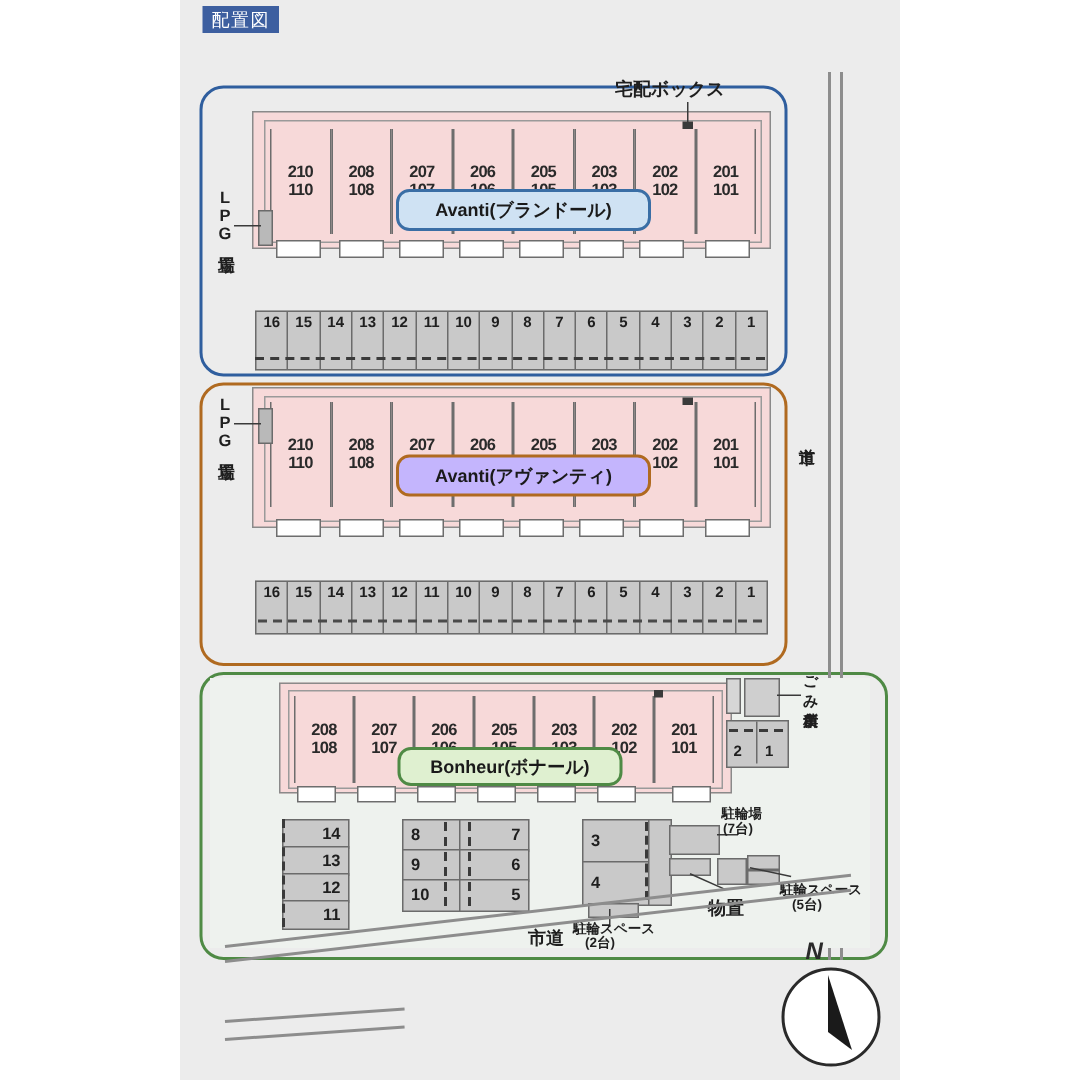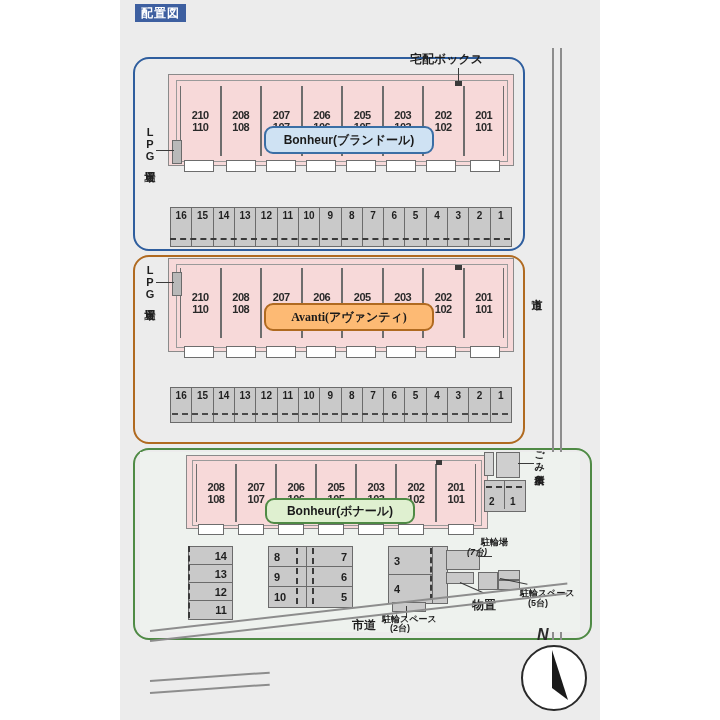--- a/index.html
+++ b/index.html
@@ -6,21 +6,21 @@
   body{font-family:"Liberation Sans","DejaVu Sans",sans-serif;}
   #root{position:relative;width:720px;height:720px;overflow:hidden;background:#ffffff;}
 
   
   .sheet{position:absolute;left:120px;top:0;width:480px;height:720px;background:#ececec;}
   .sheet-white-l{position:absolute;left:0;top:0;width:120px;height:720px;background:#fff;}
   .sheet-white-r{position:absolute;left:600px;top:0;width:120px;height:720px;background:#fff;}
 
   
   .hdr-badge{position:absolute;left:135px;top:4px;background:#3d5fa0;color:#fff;
-    font-size:12px;font-weight:bold;padding:2px 6px;letter-spacing:1px;line-height:14px;}
+    font-size:12px;font-weight:normal;padding:2px 6px;letter-spacing:1px;line-height:14px;}
   .hdr-note{position:absolute;left:132px;top:26px;font-size:15px;color:#1a1a1a;
     font-weight:bold;letter-spacing:0px;white-space:nowrap;}
 
   
   .bnd{position:absolute;border-style:solid;border-width:2px;border-radius:16px;background:transparent;}
   .bnd-prendre{left:133px;top:57px;width:388px;height:190px;border-color:#2f5e9e;}
   .bnd-avanti{left:133px;top:255px;width:388px;height:185px;border-color:#b06a20;}
   .bnd-bonheur{left:133px;top:448px;width:455px;height:188px;border-color:#4f8a45;}
 
   
@@ -31,21 +31,21 @@
   .unit{border-left:1px solid #6d6d6d;border-right:1px solid #6d6d6d;
     display:flex;flex-direction:column;align-items:center;justify-content:center;
     font-size:11px;font-weight:bold;color:#2a2a2a;line-height:12px;letter-spacing:-0.5px;}
   .unit span{display:block;}
 
   
   .plaque{position:absolute;border:2px solid;border-radius:9px;
     font-size:12px;font-weight:bold;color:#1a1a1a;display:flex;align-items:center;
     justify-content:center;white-space:nowrap;letter-spacing:0px;}
   .plaque-prendre{background:#cfe2f3;border-color:#3a6ea5;}
-  .plaque-avanti{background:#fdba74;border-color:#b06a20;font-family:Liberation Serif, serif;}
+  .plaque-avanti{background:#c4b5fd;border-color:#b06a20;}
   .plaque-bonheur{background:#dff0d0;border-color:#4f8a45;}
 
   
   .stoop{position:absolute;background:#ffffff;border:1px solid #6d6d6d;}
 
   
   .pstrip{position:absolute;background:#c9c9c9;border:1px solid #6b6b6b;display:flex;}
   .pslot{border-right:1px solid #6b6b6b;display:flex;align-items:flex-start;
     justify-content:center;font-size:10px;font-weight:bold;color:#1f1f1f;padding-top:2px;}
   .pslot:last-child{border-right:none;}
@@ -133,21 +133,21 @@
       <div class="unit" style="flex: 1 1 0px;">
         <span>202</span>
         <span>102</span>
       </div>
       <div class="unit" style="flex: 1 1 0px;">
         <span>201</span>
         <span>101</span>
       </div>
     </div>
 
-  <div class="plaque plaque-prendre" style="left:264px;top:126px;width:166px;height:24px;">Bonheur(ブランドール)</div>
+  <div class="plaque plaque-prendre" style="left:264px;top:126px;width:166px;height:24px;">Avanti(ブランドール)</div>
 
   <div class="stoop" style="left:184px;top:160px;width:28px;height:10px;"></div>
   <div class="stoop" style="left:226px;top:160px;width:28px;height:10px;"></div>
   <div class="stoop" style="left:266px;top:160px;width:28px;height:10px;"></div>
   <div class="stoop" style="left:306px;top:160px;width:28px;height:10px;"></div>
   <div class="stoop" style="left:346px;top:160px;width:28px;height:10px;"></div>
   <div class="stoop" style="left:386px;top:160px;width:28px;height:10px;"></div>
   <div class="stoop" style="left:426px;top:160px;width:28px;height:10px;"></div>
   <div class="stoop" style="left:470px;top:160px;width:28px;height:10px;"></div>
 
@@ -329,21 +329,21 @@
   <div class="pdash" style="left:312px;top:548px;width:0;height:56px;border-top:none;border-left:2px dashed #3a3a3a;"></div>
 
   <div class="gbox l" style="left:388px;top:546px;width:44px;height:28px;">3</div>
   <div class="gbox l" style="left:388px;top:574px;width:44px;height:28px;">4</div>
   <div class="plain" style="left:432px;top:546px;width:14px;height:56px;"></div>
   <div class="pdash" style="left:430px;top:548px;width:0;height:52px;border-top:none;border-left:2px dashed #3a3a3a;"></div>
 
   <div class="plain" style="left:446px;top:550px;width:32px;height:18px;background:#c9c9c9;"></div>
   <div class="lead" style="left:478px;top:556px;width:14px;height:1px;"></div>
   <div class="hlabel" style="left:481px;top:537px;">駐輪場</div>
-  <div class="hlabel" style="left:467px;top:547px;font-style:italic;">(7台)</div>
+  <div class="hlabel" style="left:482px;top:547px;">(7台)</div>
 
   <div class="plain" style="left:478px;top:572px;width:18px;height:16px;"></div>
   <div class="plain" style="left:498px;top:570px;width:20px;height:8px;"></div>
   <div class="plain" style="left:498px;top:580px;width:20px;height:8px;"></div>
   <div class="lead" style="left:500px;top:578px;width:28px;height:1px;transform:rotate(12deg);transform-origin:left center;"></div>
   <div class="hlabel" style="left:520px;top:588px;">駐輪スペース</div>
   <div class="hlabel" style="left:528px;top:598px;">(5台)</div>
 
   <div class="plain" style="left:446px;top:572px;width:26px;height:10px;"></div>
   <div class="lead" style="left:460px;top:582px;width:26px;height:1px;transform:rotate(24deg);transform-origin:left center;"></div>

